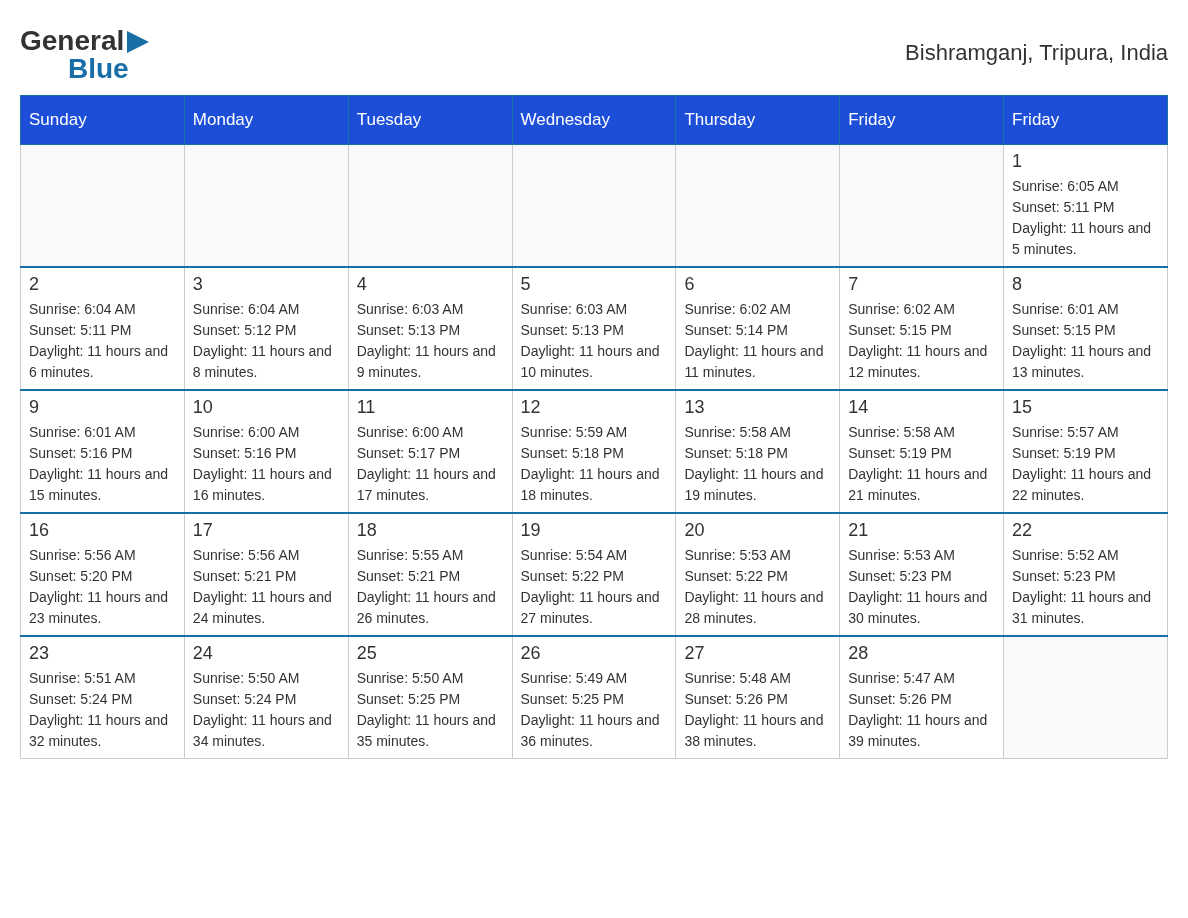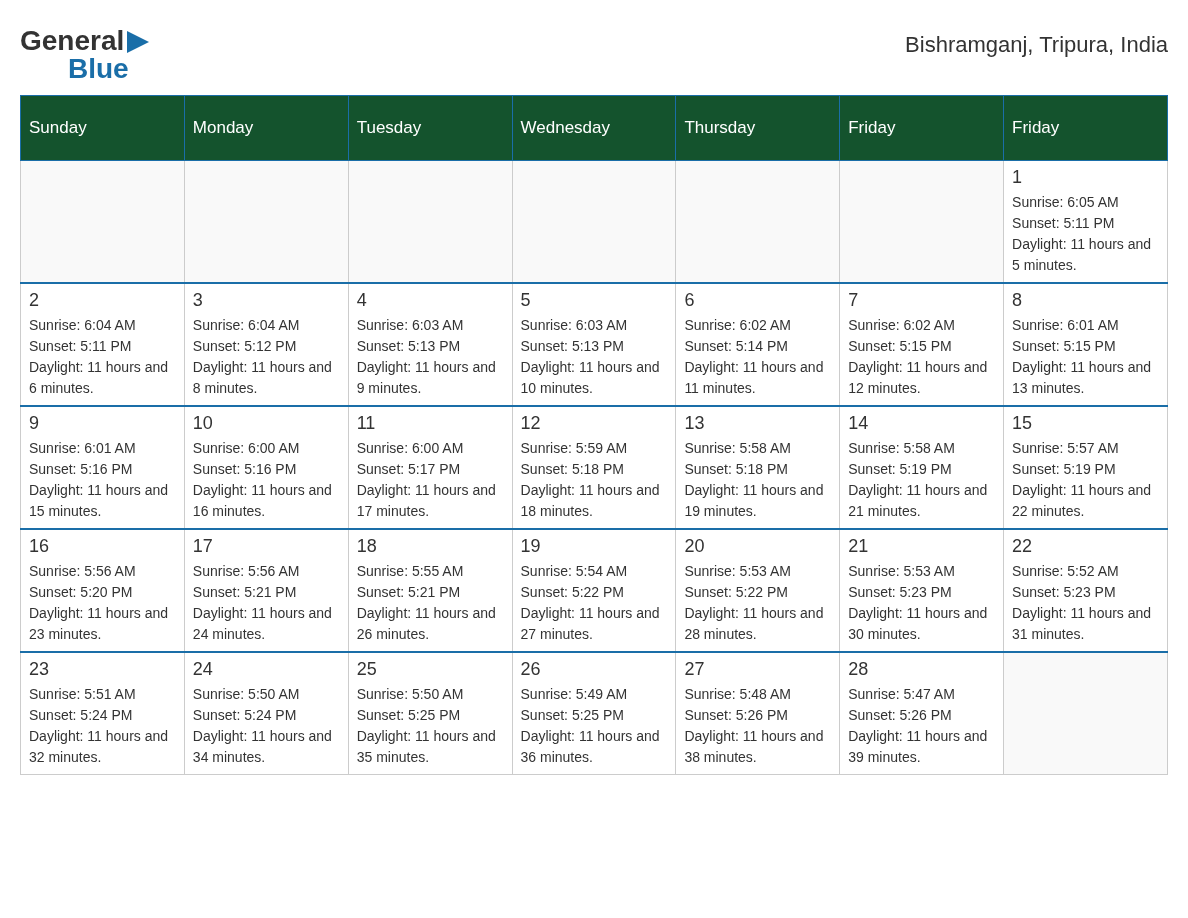--- a/index.html
+++ b/index.html
@@ -48,31 +48,31 @@
     }
     .month-title {
       font-size: 48px;
       font-weight: normal;
       color: #222;
       line-height: 1.1;
     }
     .location-title {
       font-size: 22px;
       color: #333;
-      margin-top: 12px;
+      margin-top: 20px;
     }
     .calendar-table {
       width: 100%;
       border-collapse: collapse;
       margin-top: 10px;
     }
     .calendar-table th {
-      background-color: #14532d;
+      background-color: #1d4ed8;
       color: #fff;
-      padding: 22px 8px;
+      padding: 14px 8px;
       font-size: 17px;
       font-weight: normal;
       text-align: left;
       border: 1px solid #1a6ea8;
     }
     .calendar-table td {
       border: 1px solid #ccc;
       vertical-align: top;
       padding: 6px 8px;
       width: calc(100% / 7);

